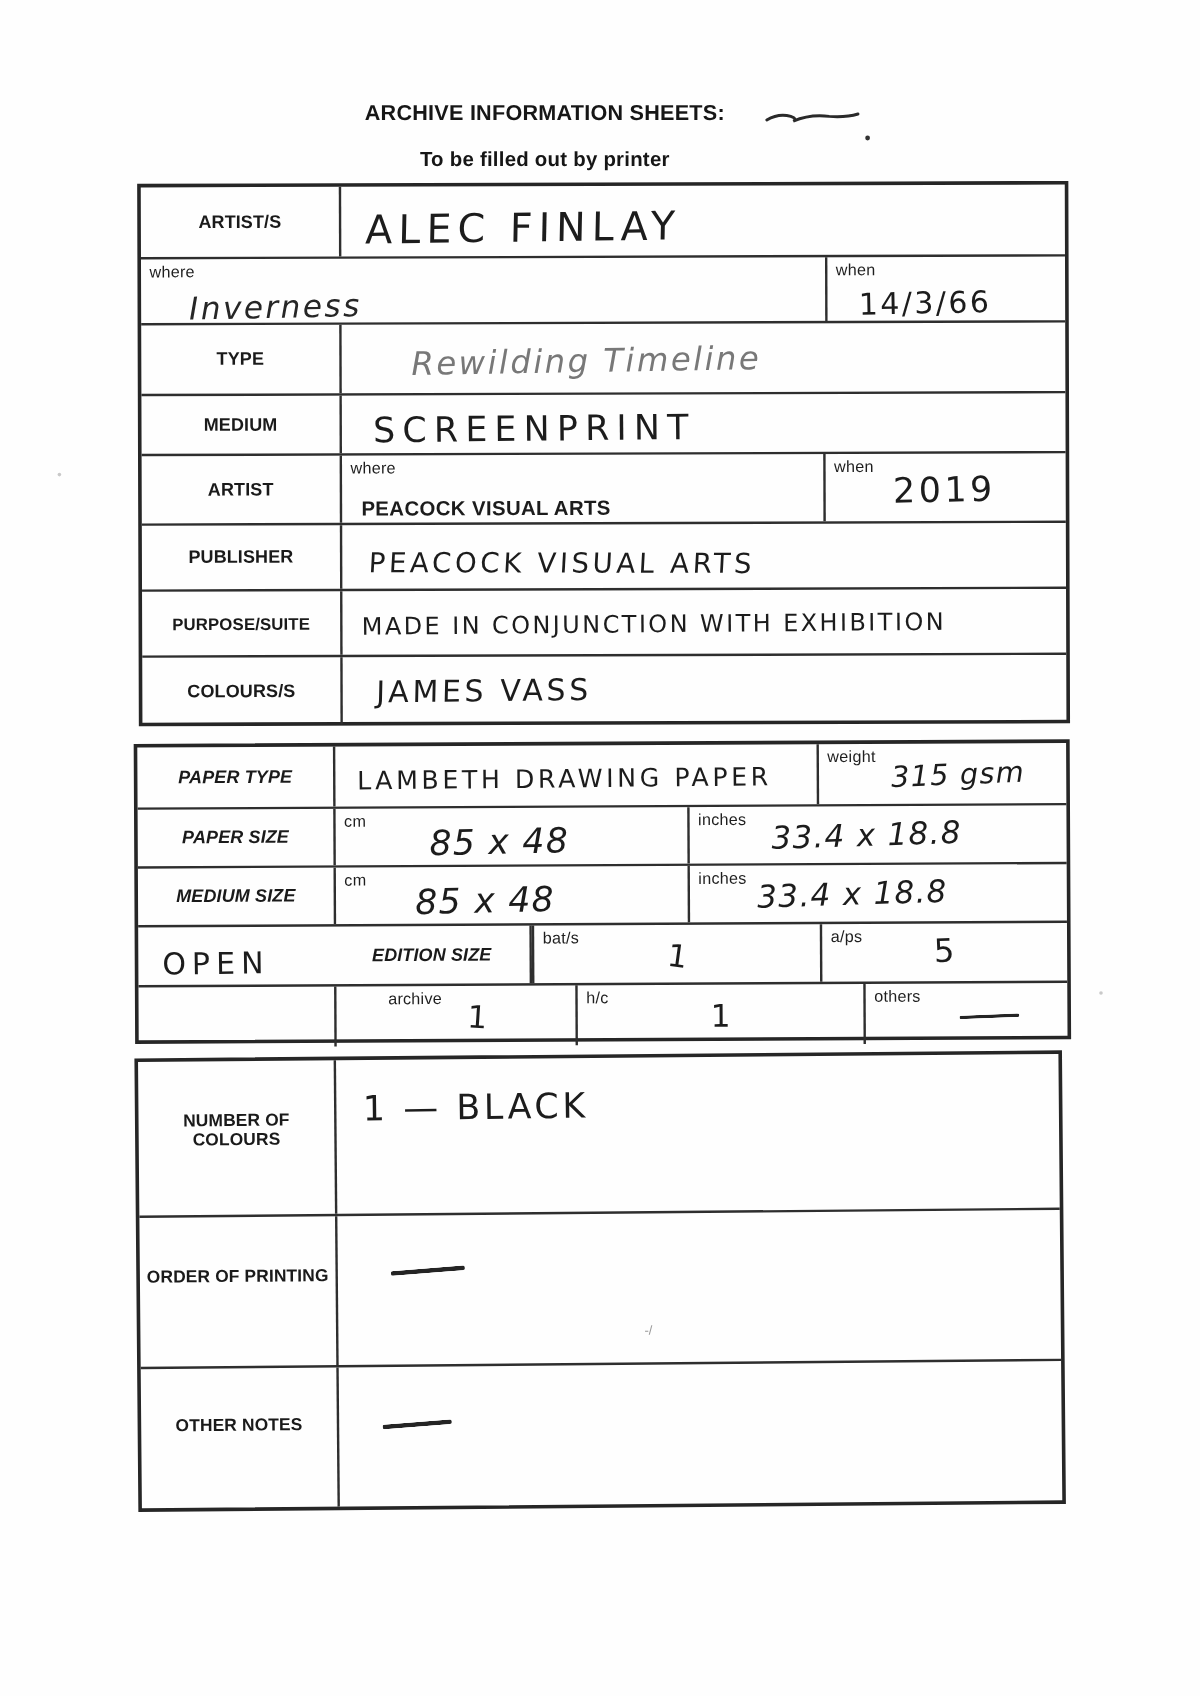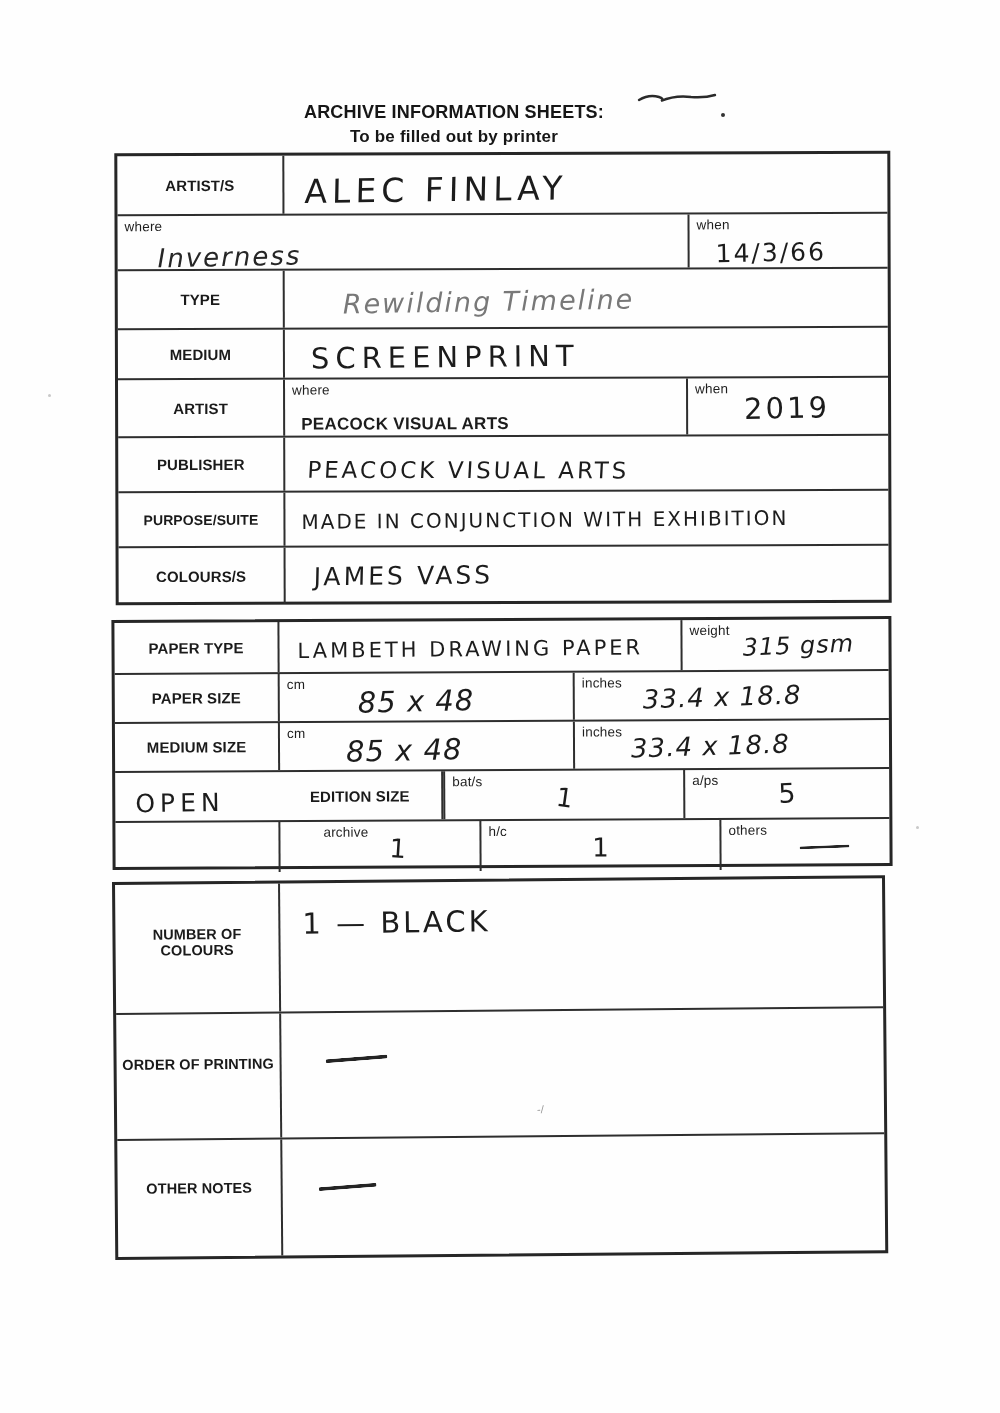--- a/index.html
+++ b/index.html
@@ -5,41 +5,41 @@
   html,body{margin:0;padding:0;background:#ffffff;}
   .page{
     position:relative;
     width:1000px;height:1413px;
     background:#fefefe;
     overflow:hidden;
     font-family:"Liberation Sans",sans-serif;
     color:#1d1d1d;
   }
   
-  .hdr{position:absolute;left:0;top:102px;width:908px;text-align:center;}
+  .hdr{position:absolute;left:0;top:84px;width:908px;text-align:center;}
   .hdr .t1{font-size:18px;font-weight:700;letter-spacing:.2px;color:#161616;}
-  .hdr .t2{font-size:17px;font-weight:700;letter-spacing:.2px;color:#161616;margin-top:4px;}
+  .hdr .t2{font-size:17px;font-weight:700;letter-spacing:.2px;color:#161616;margin-top:18px;}
   .scribble{position:absolute;left:637px;top:90px;}
   .inkdot{position:absolute;width:4px;height:4px;border-radius:50%;background:#333;}
   .speck{position:absolute;width:3px;height:3px;border-radius:50%;background:#c9c9c9;}
 
   
   .tbl{position:absolute;border:3px solid #262626;background:#fefefe;box-sizing:border-box;}
   .tbl1{left:115px;top:152px;width:776px;height:452px;transform:rotate(-.18deg);}
   .tbl2{left:112px;top:618px;width:780px;height:250px;transform:rotate(-.28deg);}
   .tbl3{left:112px;top:882px;width:773px;height:378px;transform:rotate(-.5deg);transform-origin:top left;}
   .row{display:flex;box-sizing:border-box;border-bottom:2px solid #2e2e2e;}
   .row:last-child{border-bottom:none;}
   .cell{box-sizing:border-box;position:relative;}
   .lblcell{
     width:167px;flex:0 0 167px;border-right:2px solid #2e2e2e;
     display:flex;align-items:center;justify-content:center;text-align:center;
     font-size:15px;font-weight:700;letter-spacing:.1px;color:#1a1a1a;padding:2px 4px;
   }
-  .tbl2 .lblcell{width:165px;flex:0 0 165px;}
+  .tbl2 .lblcell{width:165px;flex:0 0 165px;font-style:italic;}
   .tbl3 .lblcell{width:165px;flex:0 0 165px;align-items:center;font-size:14.5px;}
   .valcell{flex:1;padding:4px 8px;position:relative;}
   .split{border-left:2px solid #2e2e2e;}
   .sublbl{
     position:absolute;left:7px;top:3px;
     font-size:13.5px;font-weight:400;color:#1e1e1e;letter-spacing:.2px;
   }
 
   
   .hw{

